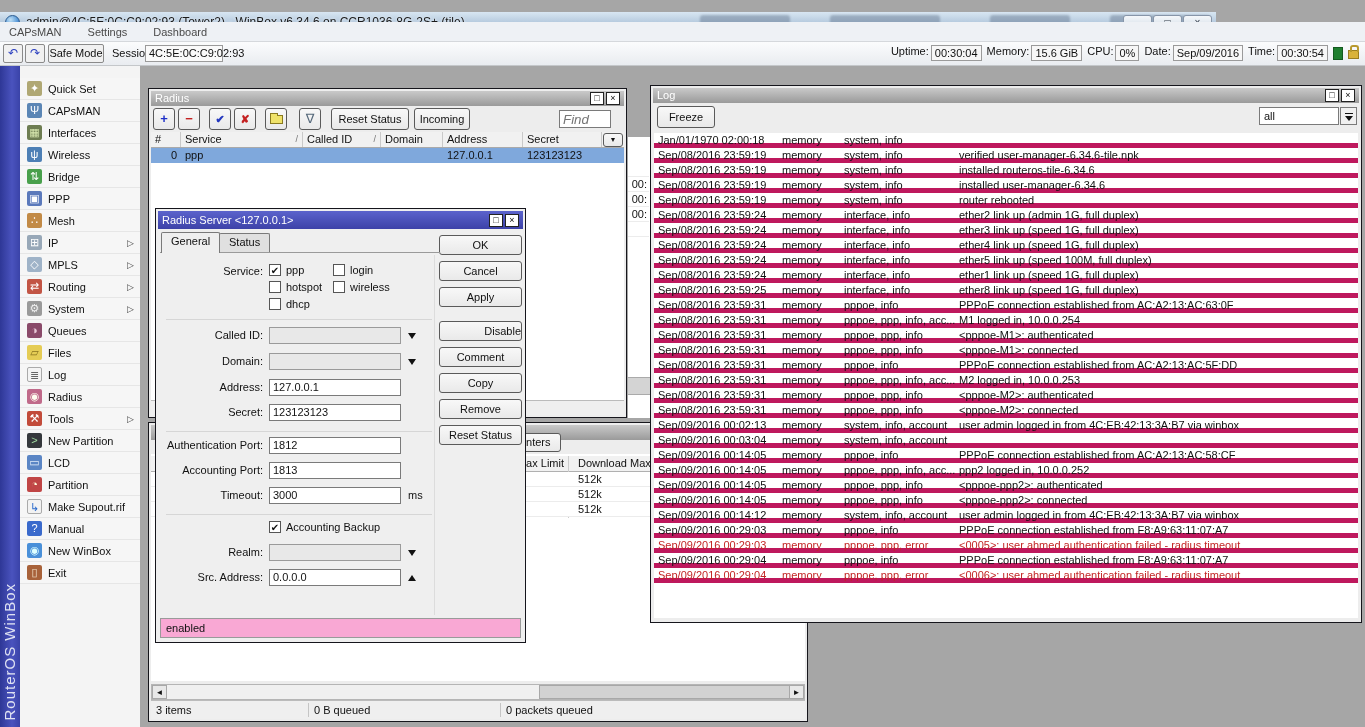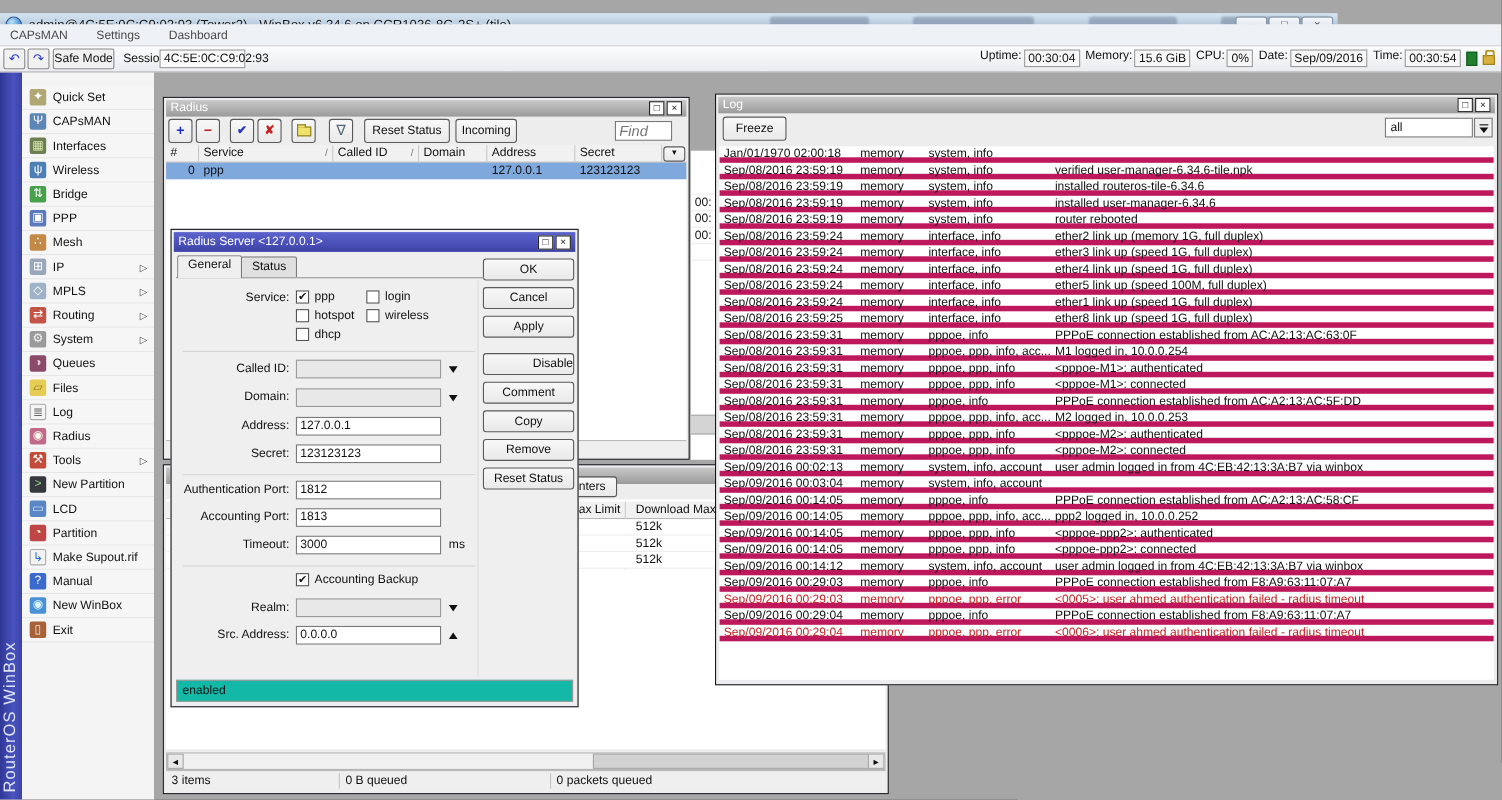--- a/index.html
+++ b/index.html
@@ -112,21 +112,21 @@
     border-radius:2px 2px 0 0; background:#e0e0e0; z-index:2; }
   .tab.active { background:#efefef; top:23px; height:21px; z-index:4; }
   .tabline { position:absolute; left:4px; width:280px; top:43px; border-top:1px solid #9a9a9a; z-index:3; }
   .flabel { position:absolute; width:104px; text-align:right; line-height:17px; }
   .fin { position:absolute; left:113px; width:132px; height:17px; }
   .hr { position:absolute; left:10px; width:266px; border-top:1px solid #d6d6d6; }
   .vdiv { position:absolute; left:278px; top:46px; height:360px; border-left:1px solid #dcdcdc; }
   .cb { position:absolute; width:12px; height:12px; background:#fff; border:1px solid #555; line-height:11px; text-align:center; font-size:10px; }
   .cblab { position:absolute; line-height:13px; }
   .dlg-btn { position:absolute; left:283px; width:83px; height:20px; line-height:18px; }
-  .dlg-status { position:absolute; left:4px; right:4px; bottom:4px; height:20px; border:1px solid #9a9a9a; background:#14b8a6; line-height:18px; padding-left:5px; }
+  .dlg-status { position:absolute; left:4px; right:4px; bottom:4px; height:20px; border:1px solid #9a9a9a; background:#f9a8d4; line-height:18px; padding-left:5px; }
   .unit { position:absolute; left:252px; line-height:17px; }
 </style>
 </head>
 <body>
 
 <div id="screen">
 
   <div class="aerobar">
     <div class="aero-blob" style="left:700px;width:90px"></div>
     <div class="aero-blob" style="left:830px;width:110px"></div>
@@ -405,21 +405,21 @@
         <div class="log-row">
           <span class="lr-time">Sep/08/2016 23:59:19</span>
           <span class="lr-buf">memory</span>
           <span class="lr-top">system, info</span>
           <span class="lr-msg">router rebooted</span>
         </div>
         <div class="log-row">
           <span class="lr-time">Sep/08/2016 23:59:24</span>
           <span class="lr-buf">memory</span>
           <span class="lr-top">interface, info</span>
-          <span class="lr-msg">ether2 link up (memory 1G, full duplex)</span>
+          <span class="lr-msg">ether2 link up (admin 1G, full duplex)</span>
         </div>
         <div class="log-row">
           <span class="lr-time">Sep/08/2016 23:59:24</span>
           <span class="lr-buf">memory</span>
           <span class="lr-top">interface, info</span>
           <span class="lr-msg">ether3 link up (speed 1G, full duplex)</span>
         </div>
         <div class="log-row">
           <span class="lr-time">Sep/08/2016 23:59:24</span>
           <span class="lr-buf">memory</span>

